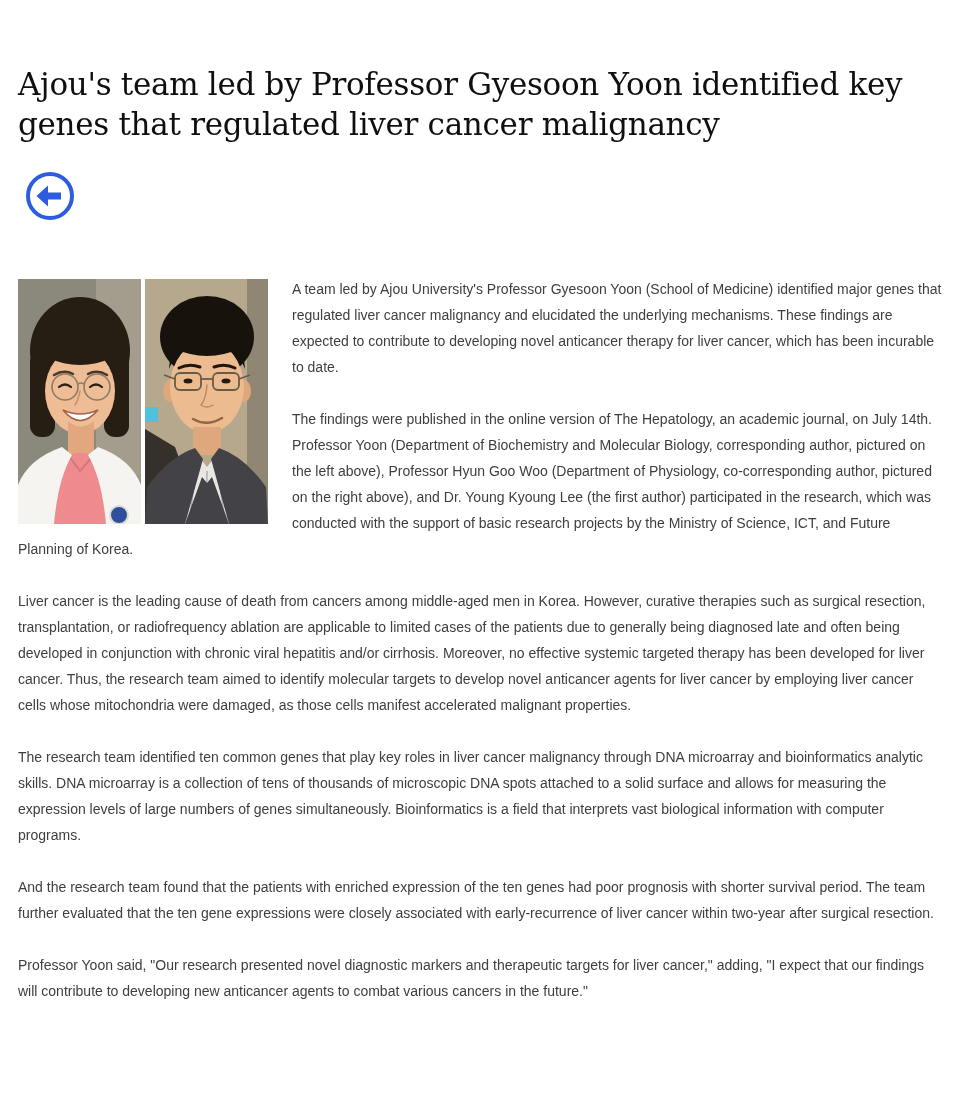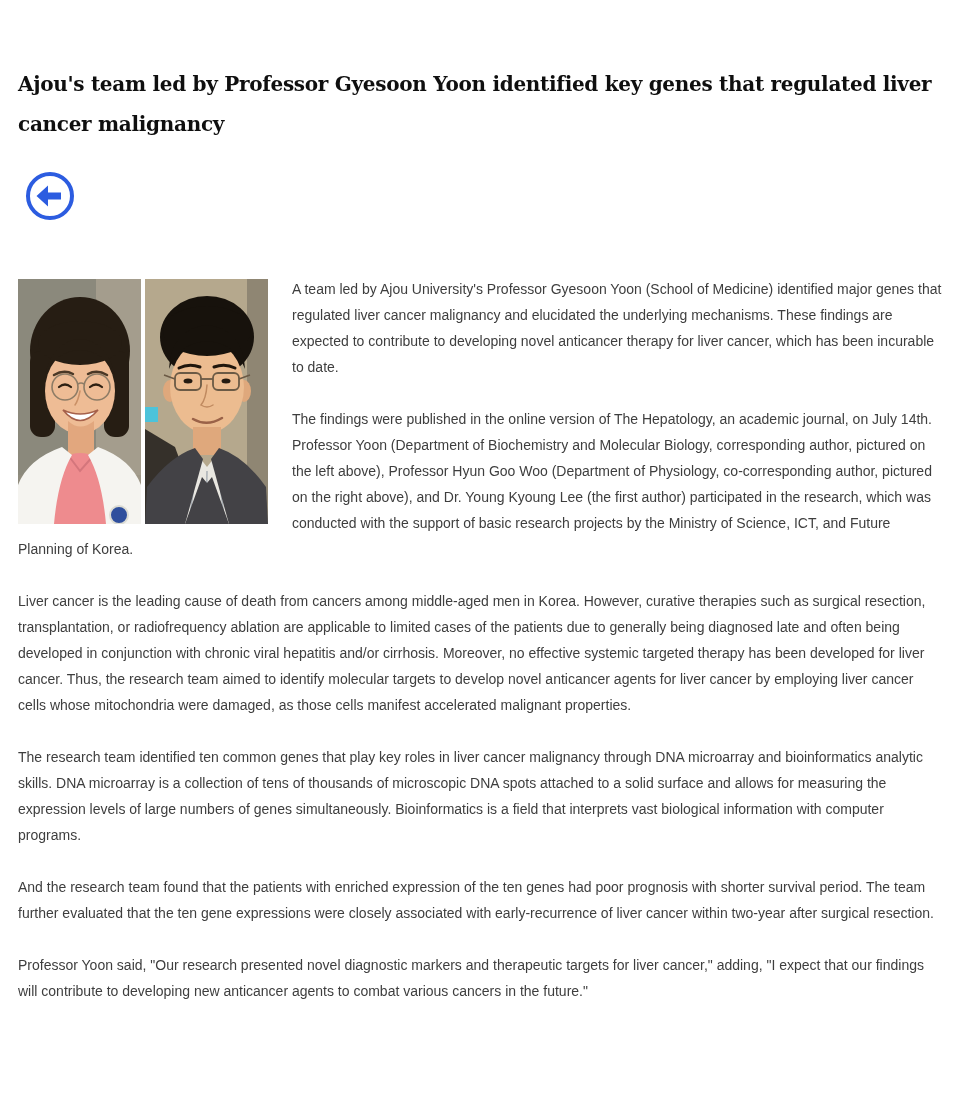--- a/index.html
+++ b/index.html
@@ -9,22 +9,22 @@
     min-height: 1107px;
     font-family: "Liberation Sans", sans-serif;
     position: relative;
   }
   .page {
     width: 960px;
     padding: 64px 18px 54px 18px;
   }
   h1.article-title {
     font-family: "DejaVu Serif", serif;
-    font-weight: 700;
-    font-size: 20px;
+    font-weight: 400;
+    font-size: 31px;
     line-height: 40px;
     letter-spacing: -0.3px;
     color: #0f0f0f;
     max-width: 930px;
   }
   .back-btn {
     display: block;
     background: none;
     border: none;
     padding: 0;

